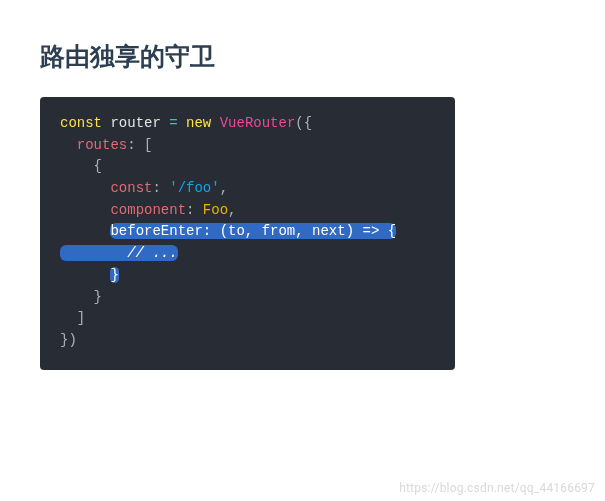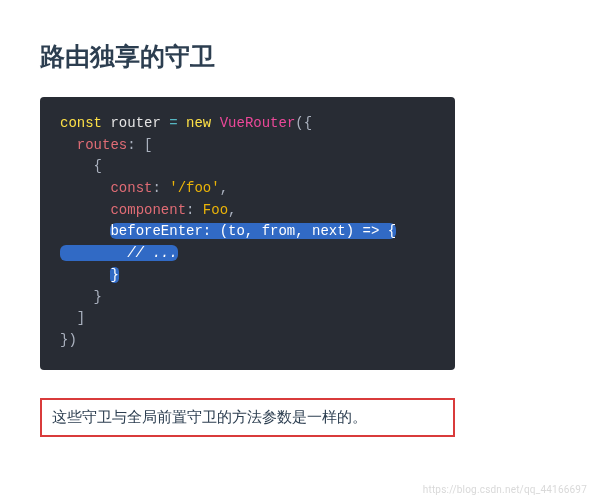--- a/index.html
+++ b/index.html
@@ -45,40 +45,40 @@
     padding: 16px 20px 18px 20px;
     border-radius: 4px;
     white-space: pre;
     overflow: hidden;
   }
   .kw   { color: #fde047; text-align: right; }   
   .id   { color: #e5e5e5; }   
   .op   { color: #56b6c2; }   
   .cls  { color: #ec4899; }   
   .key  { color: #e06c75; }   
-  .str  { color: #eab308; font-family: Liberation Mono, monospace; }   
+  .str  { color: #0ea5e9; font-family: Liberation Mono, monospace; }   
   .cmp  { color: #eab308; }   
   .pun  { color: #abb2bf; }
   .arg  { color: #abb2bf; }
   .arr  { color: #c678dd; }
   .cmt  { color: #7f848e; font-style: italic; }
   .sel  { background: #316ac5; color: #ffffff; border-radius: 6px; }
   .sel * { color: #ffffff !important; }
   .note-wrap {
     margin-top: 28px;
     border: 2px solid #d93b3b;
     padding: 8px 10px;
     font-size: 15px;
     color: #2c3e50;
   }
   .watermark {
     position: absolute;
-    right: 18px;
+    right: 10px;
     bottom: 6px;
-    font-size: 10px;
+    font-size: 12px;
     color: #d9d9d9;
     letter-spacing: 0.2px;
     pointer-events: none;
   }
 </style>
 </head>
 <body>
 
 <div class="page">
 
@@ -90,19 +90,16 @@
     <span class="pun">{</span>
       <span class="key">const</span><span class="pun">:</span> <span class="str">'/foo'</span><span class="pun">,</span>
       <span class="key">component</span><span class="pun">:</span> <span class="cmp">Foo</span><span class="pun">,</span>
       <span class="sel"><span class="key">beforeEnter</span><span class="pun">:</span> <span class="arg">(to, from, next)</span> <span class="arr">=&gt;</span> <span class="pun">{</span></span>
 <span class="sel">        <span class="cmt">// ...</span></span>
       <span class="sel"><span class="pun">}</span></span>
     <span class="pun">}</span>
   <span class="pun">]</span>
 <span class="pun">})</span></div>
 
-  <div class="note-wrap">
-    <span>这些守卫与全局前置守卫的方法参数是一样的。</span>
-  </div>
 
 </div>
 
 <div class="watermark">https://blog.csdn.net/qq_44166697</div>
 
 </body></html>

